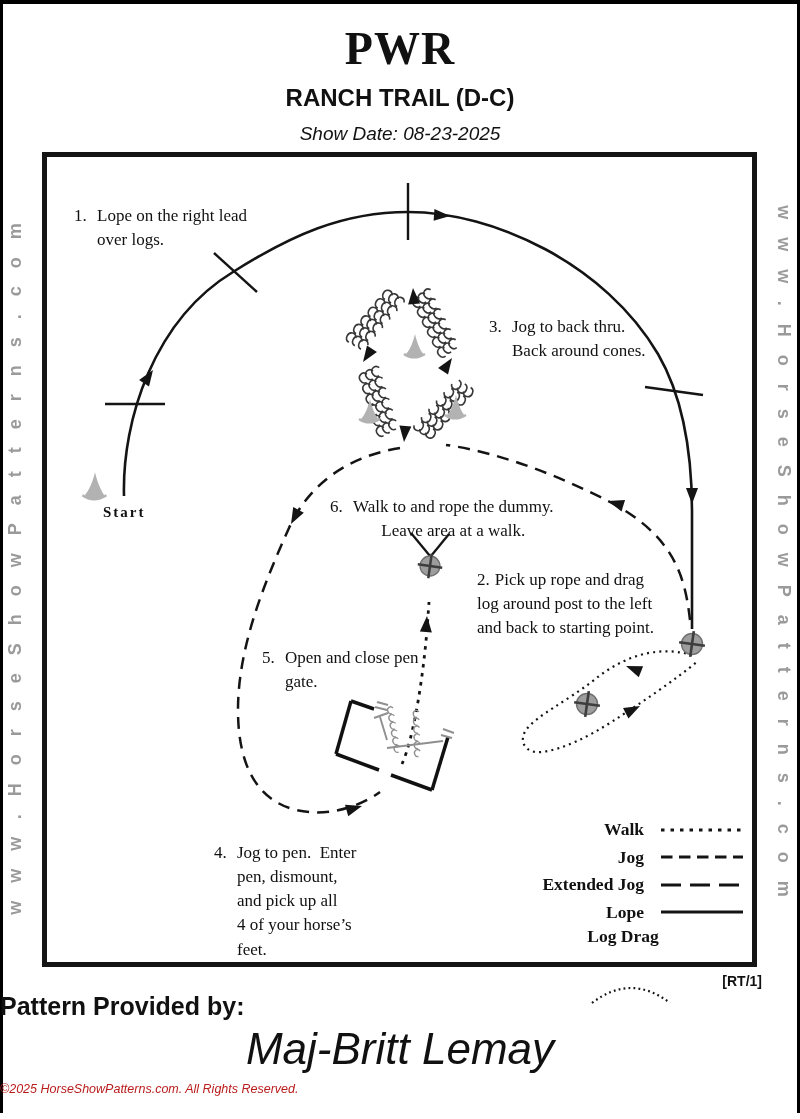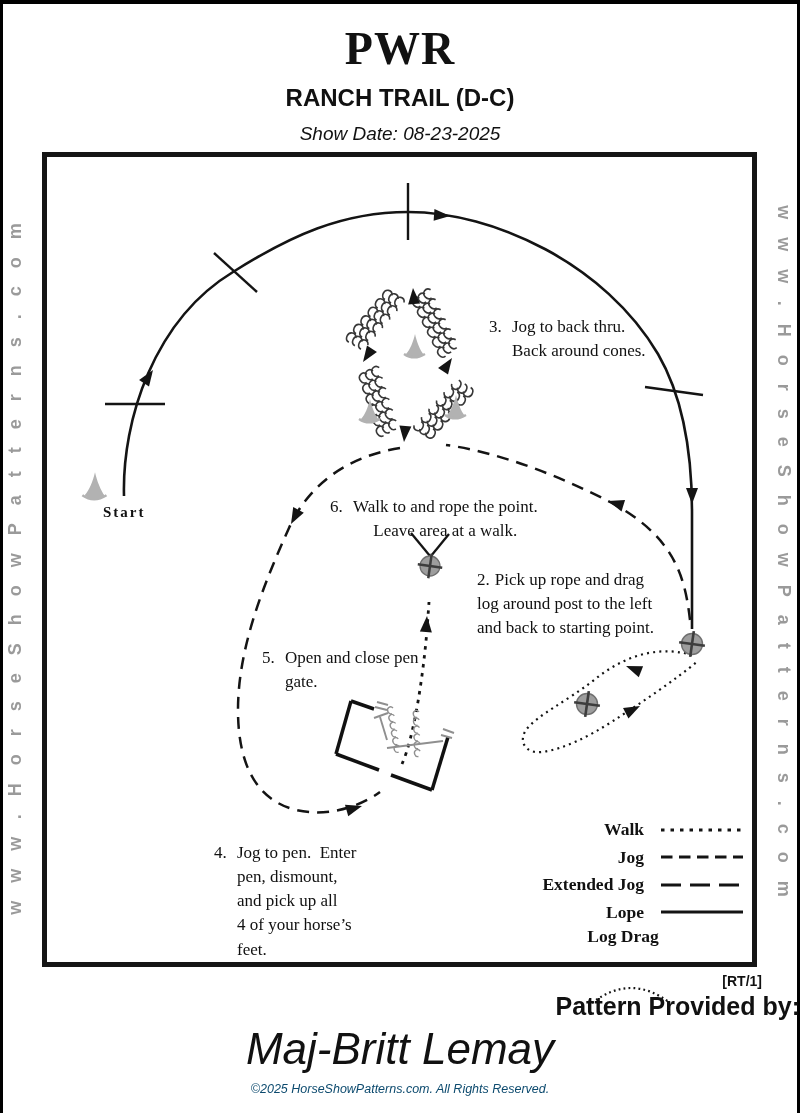--- a/index.html
+++ b/index.html
@@ -44,26 +44,26 @@
                letter-spacing:2px;}
 
   .legend{position:absolute;left:518px;top:816px;width:226px;}
   .lg-row{display:flex;align-items:center;height:27.5px;}
   .lg-row-logdrag{height:34px;align-items:center;flex-direction:column;}
   .lg-label{flex:1;text-align:right;font-weight:bold;font-size:17.5px;margin-right:16px;white-space:nowrap;}
   .lg-line{width:84px;flex:0 0 84px;display:block;}
 
   .code{position:absolute;right:38px;top:973px;font-family:"Liberation Sans",sans-serif;
         font-weight:bold;font-size:14px;}
-  .provided{position:absolute;top:992px;left:0;width:100%;text-align:right;
+  .provided{position:absolute;top:992px;left:0;width:100%;text-align:left;
         font-family:"Liberation Sans",sans-serif;font-weight:bold;font-size:25px;}
   .provider{position:absolute;top:1024px;left:0;width:100%;text-align:center;
         font-family:"Liberation Sans",sans-serif;font-style:italic;font-size:44px;}
-  .copyright{position:absolute;top:1082px;left:0;width:100%;text-align:center;
-        font-family:"Liberation Sans",sans-serif;font-style:italic;font-size:12.5px;color:#0c4a6e;}
+  .copyright{position:absolute;top:1082px;left:0;width:100%;text-align:left;
+        font-family:"Liberation Sans",sans-serif;font-style:italic;font-size:12.5px;color:#b91c1c;}
 
   .lope{stroke:#141414;stroke-width:2.6;fill:none;}
   .jog{stroke:#141414;stroke-width:2.5;fill:none;stroke-dasharray:12 8;}
   .walk{stroke:#141414;stroke-width:2.8;fill:none;stroke-dasharray:3.5 5.5;}
   .logdrag{stroke:#141414;stroke-width:2.2;fill:none;stroke-dasharray:2 4.2;}
   .tick{stroke:#141414;stroke-width:2.4;}
   .ah{fill:#141414;stroke:none;}
   .coilline{stroke:#383838;stroke-width:1.6;fill:none;}
   .penwall{stroke:#111;stroke-width:3.5;fill:none;}
   .penmark{stroke:#8f8f8f;stroke-width:1.9;fill:none;}
@@ -198,20 +198,24 @@
         <g transform="translate(351,556) rotate(70) scale(0.7)">
             <use href="#coil"></use>
           </g>
         <g transform="translate(377,560) rotate(78) scale(0.7)">
             <use href="#coil"></use>
           </g>
       </g>
     </g>
   </svg>
 
+  <div class="ins i1">
+    <span class="num">1.</span><span class="txt">Lope on the right lead
+over logs.</span>
+  </div>
   <div class="ins i2">
     <span class="num">2.</span><span class="txt">Pick up rope and drag
 log around post to the left
 and back to starting point.</span>
   </div>
   <div class="ins i3">
     <span class="num">3.</span><span class="txt">Jog to back thru.
 Back around cones.</span>
   </div>
   <div class="ins i4">
@@ -219,21 +223,21 @@
 pen, dismount,
 and pick up all
 4 of your horse’s
 feet.</span>
   </div>
   <div class="ins i5">
     <span class="num">5.</span><span class="txt">Open and close pen
 gate.</span>
   </div>
   <div class="ins i6">
-    <span class="num">6.</span><span class="txt">Walk to and rope the point.
+    <span class="num">6.</span><span class="txt">Walk to and rope the dummy.
 Leave area at a walk.</span>
   </div>
 
   <div class="start-label">Start</div>
 
   <div class="legend">
     <div class="lg-row">
       <span class="lg-label">Walk</span>
       <svg class="lg-line" viewBox="0 0 84 6" height="6">
           <line x1="1" y1="3" x2="83" y2="3" stroke="#141414" stroke-width="3.2" stroke-dasharray="3.5 6"></line>

